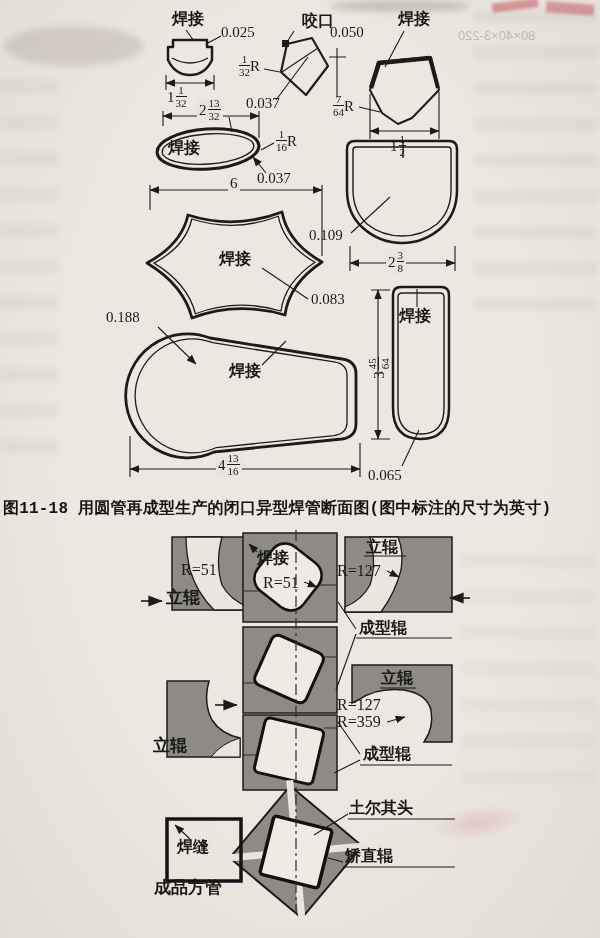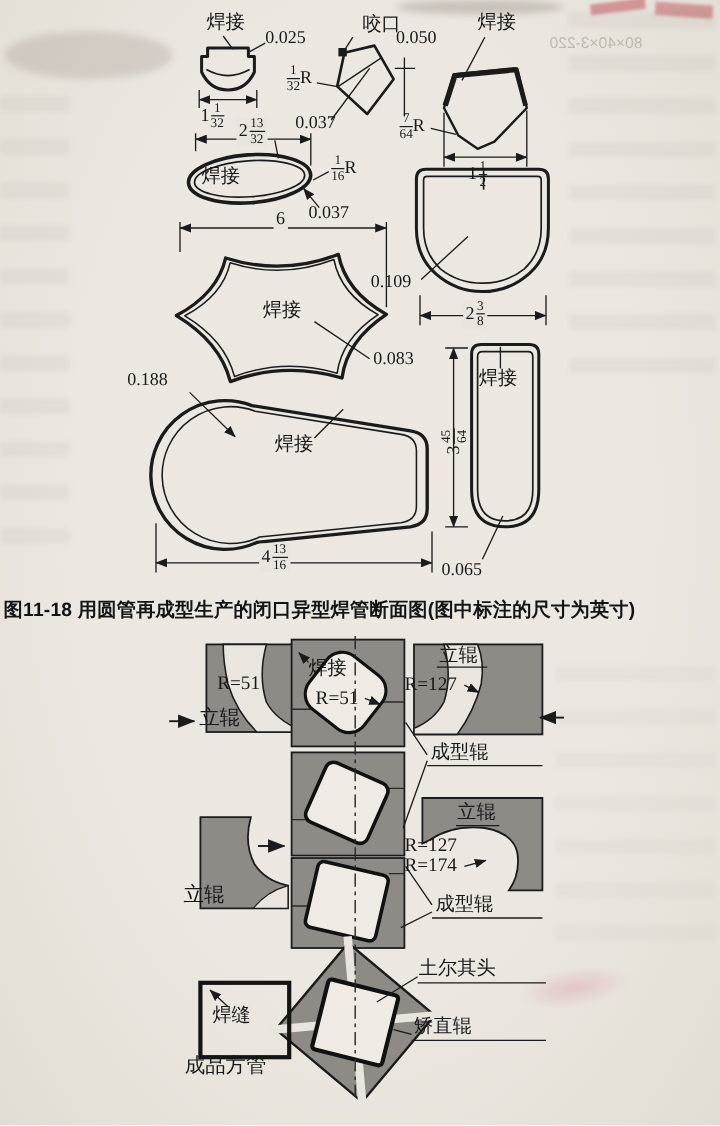--- a/index.html
+++ b/index.html
@@ -1,27 +1,27 @@
 <!DOCTYPE html>
 <html><head>
 <meta charset="utf-8">
 <style>
   html,body{margin:0;padding:0}
   .page{position:relative;width:600px;height:938px;overflow:hidden;
     background:radial-gradient(ellipse at 50% 45%, #ece8e1 55%, #e2ddd4 100%);
     font-family:"Liberation Sans","DejaVu Sans",sans-serif;color:#1b1b1b}
   svg{position:absolute;left:0;top:0}
-  .lbl{position:absolute;font-weight:400;font-size:16px;white-space:nowrap;line-height:1.1;color:#181818}
+  .lbl{position:absolute;font-weight:700;font-size:16px;white-space:nowrap;line-height:1.1;color:#181818}
   .dim{position:absolute;font-family:"Liberation Serif","DejaVu Serif",serif;font-size:15px;white-space:nowrap;line-height:1.1;color:#181818}
   .onpaper{background:#e9e5de;padding:0 2px}
   .frac{display:inline-block;text-align:center;vertical-align:-0.5em;line-height:1;font-size:11px;margin-left:1px}
   .frac .n{display:block;border-bottom:1px solid #1b1b1b;padding:0 1px}
   .frac .d{display:block;padding-top:1px}
   .caption{position:absolute;font-weight:700;white-space:nowrap;color:#141414;
-    font-family:Liberation Sans, sans-serif}
+    font-family:Liberation Mono, monospace}
   .cap18{left:3px;top:498px;font-size:16px;letter-spacing:.2px}
   .cap19{left:146px;top:908px;font-size:18px}
   .rot{transform:rotate(-90deg);transform-origin:center center;text-align:center;width:70px}
   .wm{position:absolute;color:rgba(125,158,198,.55);font-weight:400}
   .wm-name{left:437px;top:841px;font-size:19px;letter-spacing:16px}
   .wm-phone{left:419px;top:864px;font-size:23px;letter-spacing:2px}
   .stripes{position:absolute;filter:blur(2px);opacity:.55;
     background:repeating-linear-gradient(180deg, rgba(125,118,110,.14) 0 13px, rgba(0,0,0,0) 13px 36px)}
   .smudge{position:absolute;filter:blur(3px);border-radius:50%}
   .bleed-txt{position:absolute;transform:scaleX(-1);color:rgba(150,140,132,.5);
@@ -240,21 +240,21 @@
   <span class="dim" style="left:181px;top:561px;font-size:16px">R=51</span>
   <span class="lbl" style="left:166px;top:589px;font-size:17px">立辊</span>
   <span class="lbl" style="left:257px;top:549px">焊接</span>
   <span class="dim" style="left:263px;top:574px;font-size:16px">R=51</span>
   <span class="lbl" style="left:366px;top:538px">立辊</span>
   <span class="dim" style="left:337px;top:562px;font-size:16px">R=127</span>
   <span class="lbl" style="left:359px;top:619px">成型辊</span>
 
   <span class="lbl" style="left:381px;top:669px">立辊</span>
   <span class="dim" style="left:337px;top:696px;font-size:16px">R=127</span>
-  <span class="dim" style="left:337px;top:713px;font-size:16px">R=174</span>
+  <span class="dim" style="left:337px;top:713px;font-size:16px">R=359</span>
   <span class="lbl" style="left:153px;top:737px;font-size:17px">立辊</span>
   <span class="lbl" style="left:363px;top:745px">成型辊</span>
 
   <span class="lbl" style="left:349px;top:799px">土尔其头</span>
   <span class="lbl" style="left:345px;top:847px">矫直辊</span>
   <span class="lbl" style="left:177px;top:838px">焊缝</span>
   <span class="lbl" style="left:154px;top:879px;font-size:17px">成品方管</span>
 
 
 

